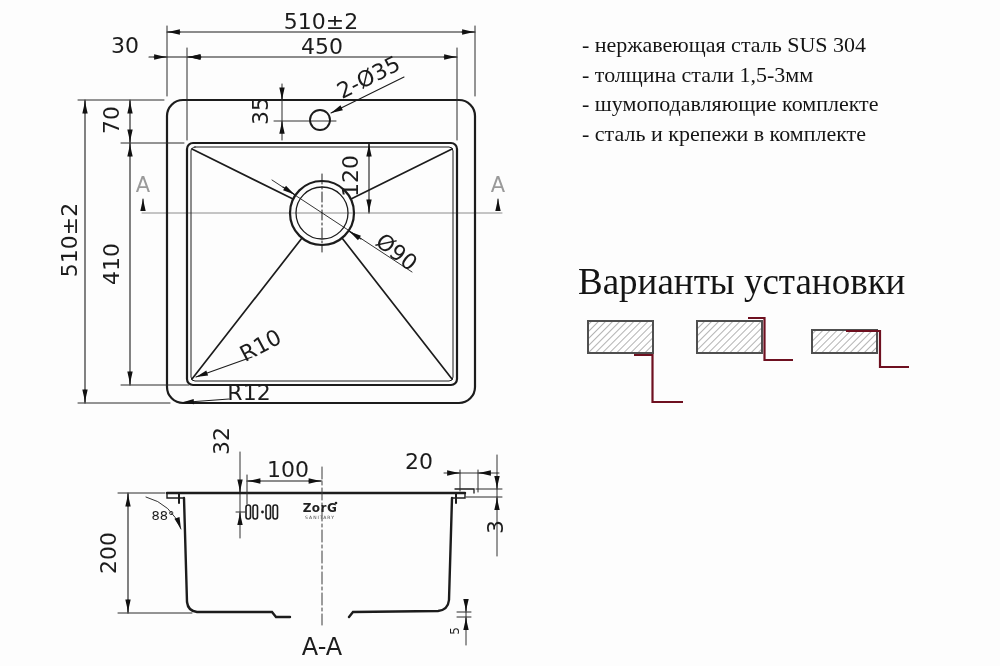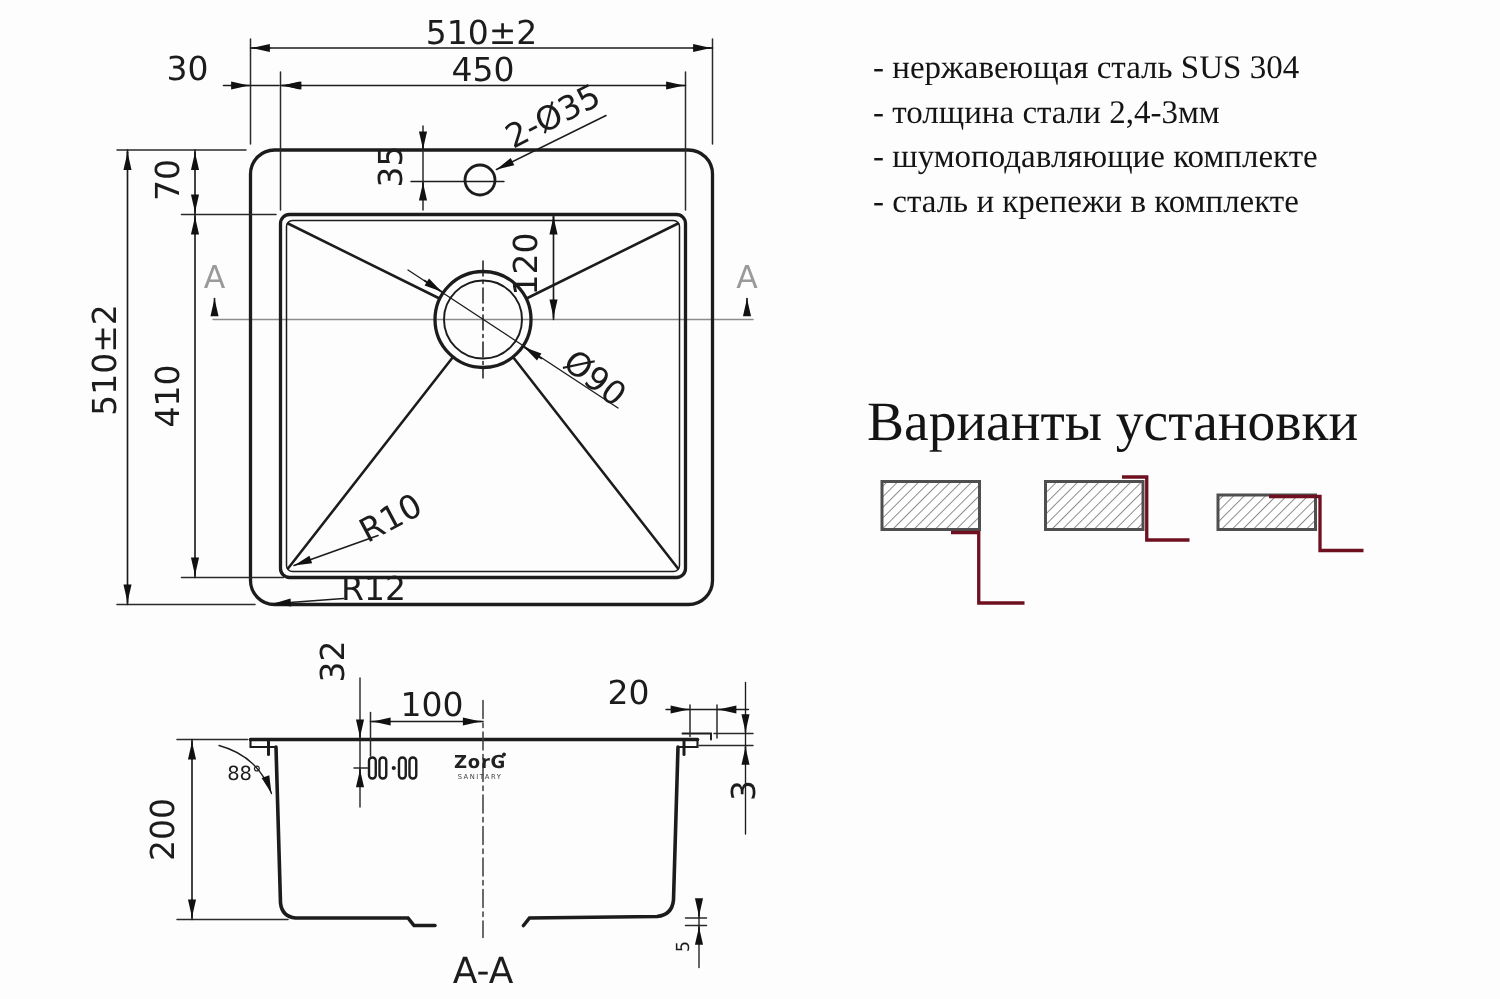--- a/index.html
+++ b/index.html
@@ -221,20 +221,20 @@
     </g>
     <g>
       <rect x="812" y="330" width="65" height="23" fill="url(#hatch)" stroke="#4f4f4f" stroke-width="2"></rect>
       <path d="M846,331 L880,331 L880,367 L909,367" fill="none" stroke="#6e1020" stroke-width="2.2"></path>
     </g>
   </g>
 </svg>
 
 <div class="specs">
   <div>- нержавеющая сталь SUS 304</div>
-  <div>- толщина стали 2,4-3мм</div>
+  <div>- толщина стали 1,5-3мм</div>
   <div>- шумоподавляющие комплекте</div>
   <div>- сталь и крепежи в комплекте</div>
 </div>
 
 <div class="install-heading">Варианты установки</div>
 
 </div>
 
 </body></html>

